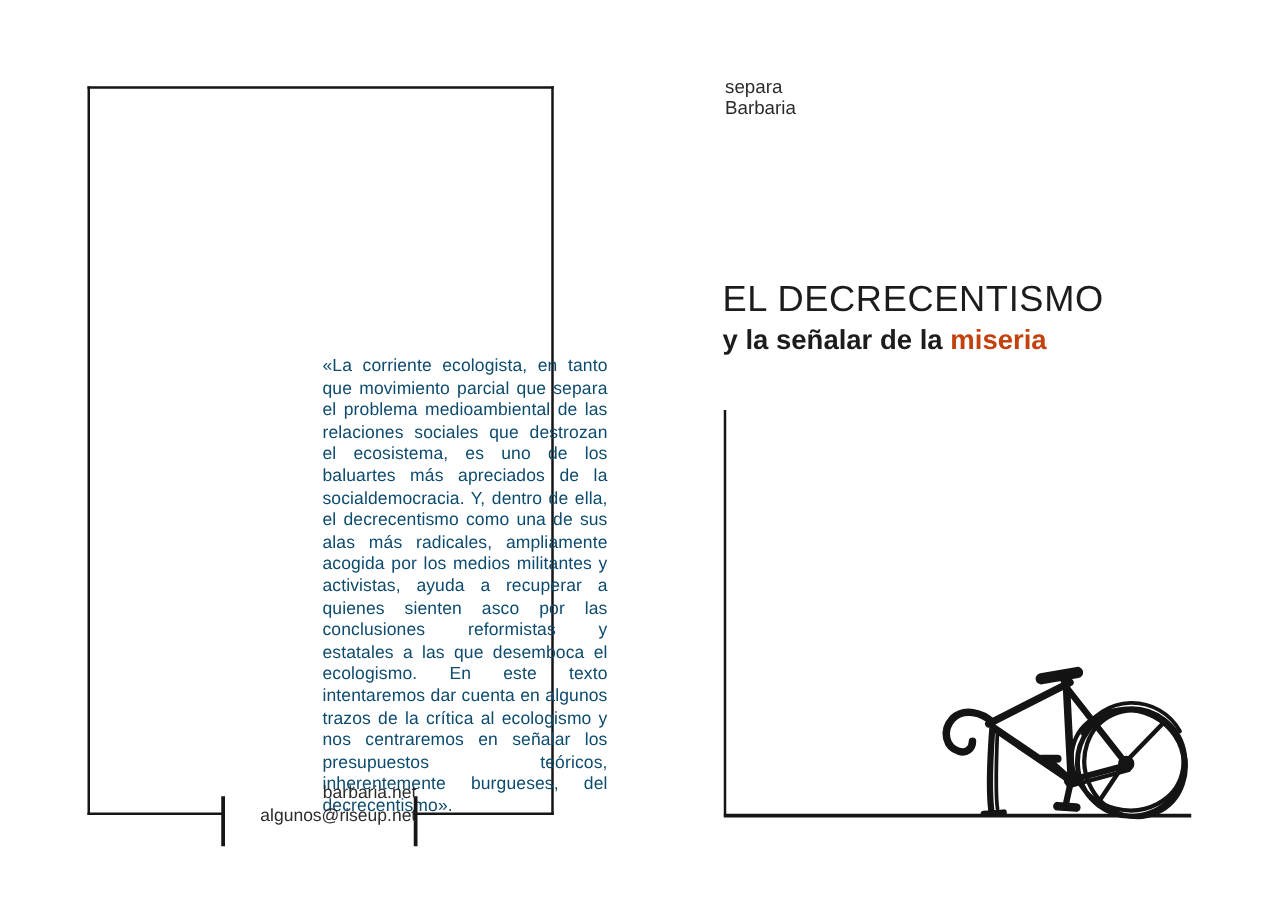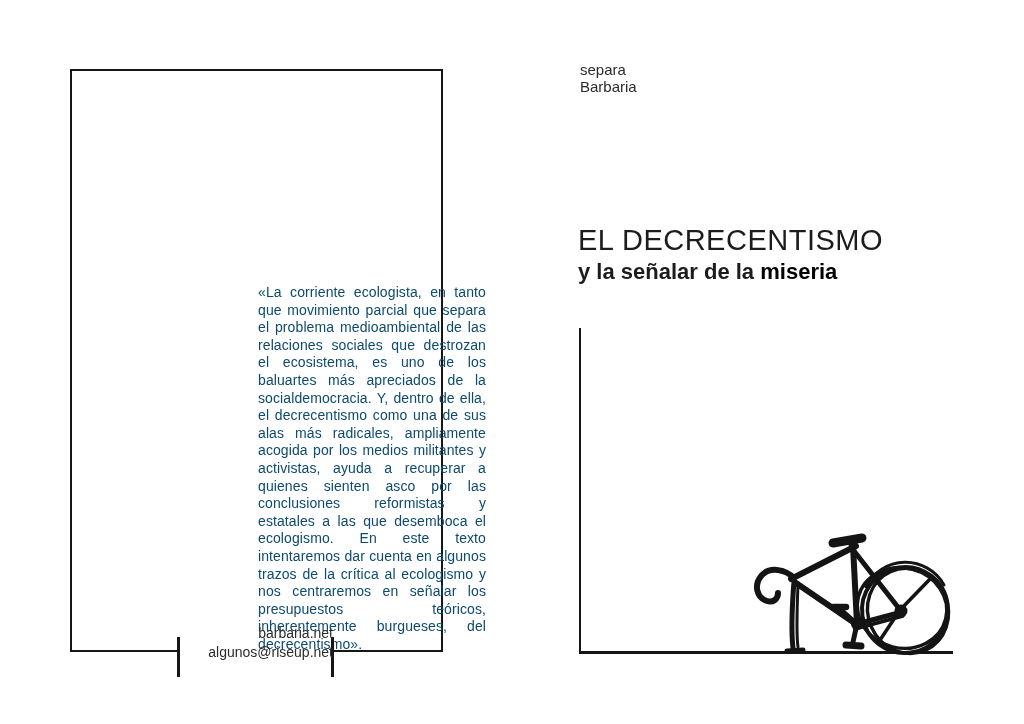--- a/index.html
+++ b/index.html
@@ -84,21 +84,21 @@
   .cover-subtitle {
     position: absolute;
     left: 578px; top: 260px;
     font-size: 22px;
     line-height: 1.1;
     font-weight: 700;
     color: #1c1c1c;
     margin: 0;
     white-space: nowrap;
   }
-  .accent { color: #000000; }
+  .accent { color: #c2410c; }
 
   .v-rule {
     position: absolute;
     left: 579px; top: 328px;
     width: 2px; height: 324px;
     background: #161616;
   }
   .h-rule {
     position: absolute;
     left: 579px; top: 651px;

